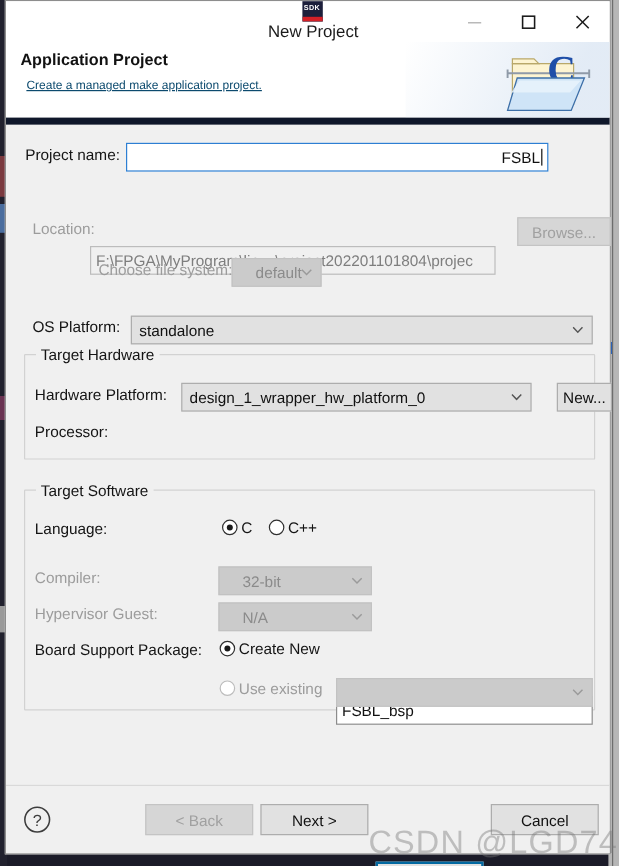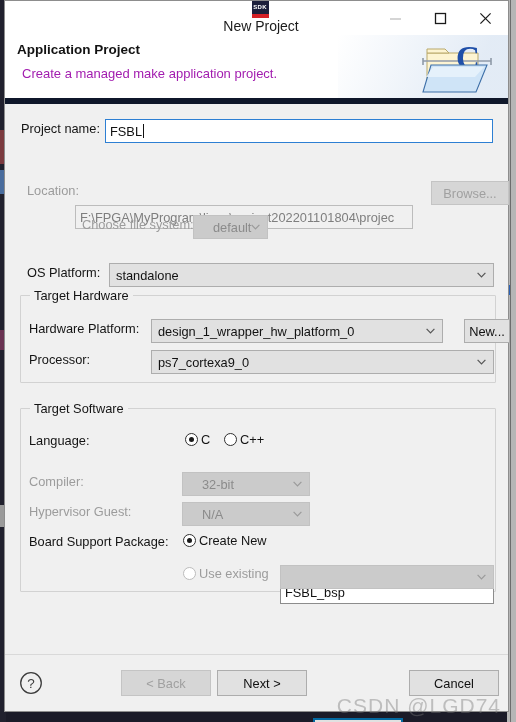--- a/index.html
+++ b/index.html
@@ -135,22 +135,23 @@
   .banner-title {
     position: absolute;
     left: 12px; top: 7px;
     font-size: 13.5px;
     font-weight: bold;
     color: #121212;
   }
   .banner-sub {
     position: absolute;
     left: 17px; top: 31px;
-    font-size: 13px;
-    color: #a21caf;
+    font-size: 10px;
+    color: #0c4a6e;
+    text-decoration: underline;
   }
   .banner-wash {
     position: absolute;
     right: 0; top: 0;
     width: 170px; height: 63px;
     background: linear-gradient(115deg, rgba(255,255,255,0) 0%, rgba(222,232,244,0.85) 78%);
   }
   .banner-icon {
     position: absolute;
     right: 13px; top: 4px;
@@ -322,23 +323,23 @@
   }
   .btn.default-btn {
     border: 2px solid #0369a1;
     background: #e1e1e1;
     margin-top: 48px;
   }
 
   
   .watermark {
     position: absolute;
-    right: 15px;
+    right: 1px;
     bottom: 4px;
-    font-size: 21px;
+    font-size: 27px;
     color: rgba(120,120,120,0.42);
     letter-spacing: 1px;
     font-family: "Liberation Sans", sans-serif;
     pointer-events: none;
     white-space: nowrap;
   }
 </style>
 </head>
 <body>
 
@@ -399,21 +400,21 @@
       <path d="M10 26 L66 26 L55 53 L2 53 Z" fill="#cfe4f7" stroke="#3d6fa8" stroke-width="1.1"></path>
       <path d="M12 28 L63 28 L54 38 L5 38 Z" fill="#e9f3fc" opacity="0.85"></path>
     </svg>
   </div>
 
   <div class="content">
 
     <div class="row" style="left:16px; top:17px;">
       <span class="lbl">Project name:</span>
     </div>
-    <div class="textfield focused" style="left:100px; top:15px; width:388px;">
+    <div class="textfield focused" style="left:100px; top:15px; width:352px;justify-content:flex-end;">
       <span>FSBL</span>
         <span class="caret"></span>
     </div>
 
 
     <div class="row" style="left:22px; top:79px;">
       <span class="lbl disabled">Location:</span>
     </div>
     <div class="textfield readonly" style="left:70px; top:77px; width:338px;">
       <span>F:\FPGA\MyProgram\linux\project202201101804\projec</span>
@@ -452,26 +453,20 @@
       <span>design_1_wrapper_hw_platform_0</span>
       <svg class="chev" width="9" height="6" viewBox="0 0 9 6">
         <polyline points="0.6,0.8 4.5,4.8 8.4,0.8" fill="none" stroke="#555" stroke-width="1.2"></polyline>
       </svg>
     </div>
     <div class="btn" style="position:absolute; left:443px; top:215px; width:46px;margin-left:16px;">
       <span>New...</span>
     </div>
     <div class="row" style="left:24px; top:248px;">
       <span class="lbl">Processor:</span>
-    </div>
-    <div class="combo" style="position:absolute; left:146px; top:246px; width:343px;">
-      <span>ps7_cortexa9_0</span>
-      <svg class="chev" width="9" height="6" viewBox="0 0 9 6">
-        <polyline points="0.6,0.8 4.5,4.8 8.4,0.8" fill="none" stroke="#555" stroke-width="1.2"></polyline>
-      </svg>
     </div>
 
     <div class="group" style="left:15px; top:304px; width:476px; height:184px;">
       <span class="group-title">Target Software</span>
     </div>
 
     <div class="row" style="left:24px; top:329px;">
       <span class="lbl">Language:</span>
     </div>
     <div class="row" style="left:180px; top:328px;">

